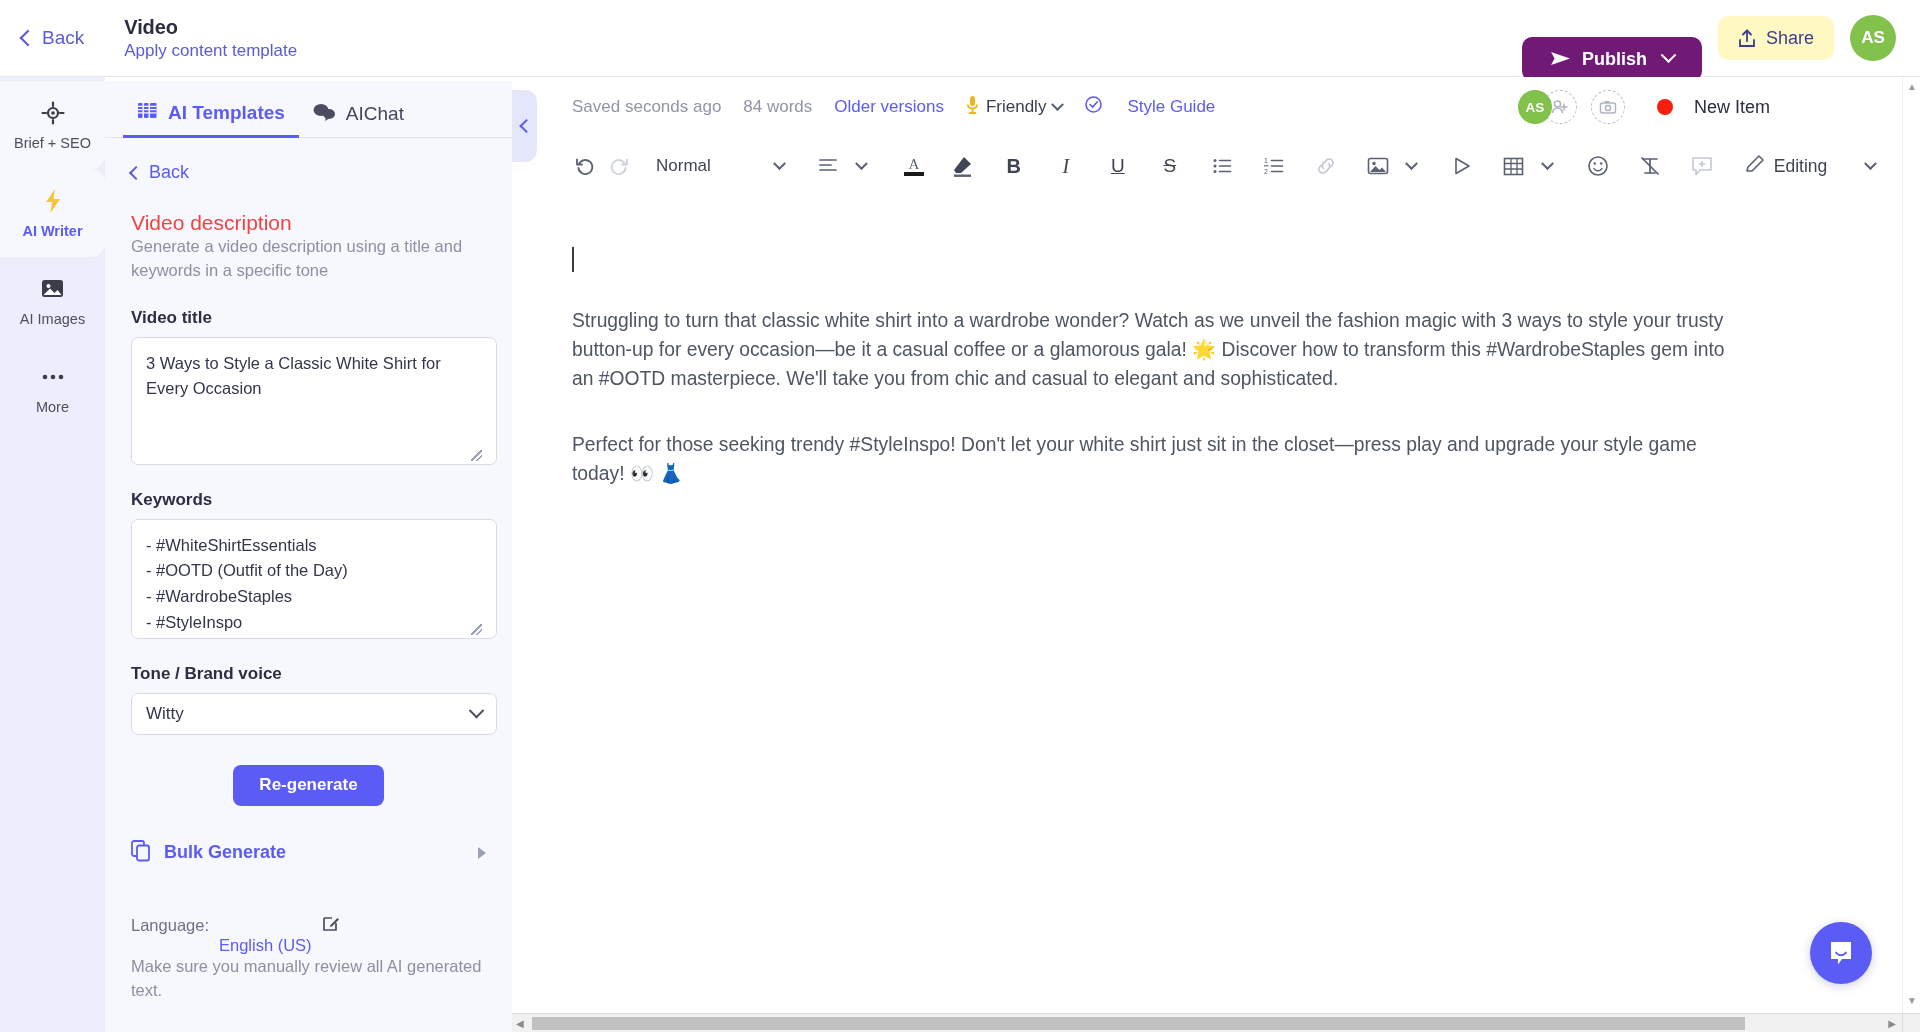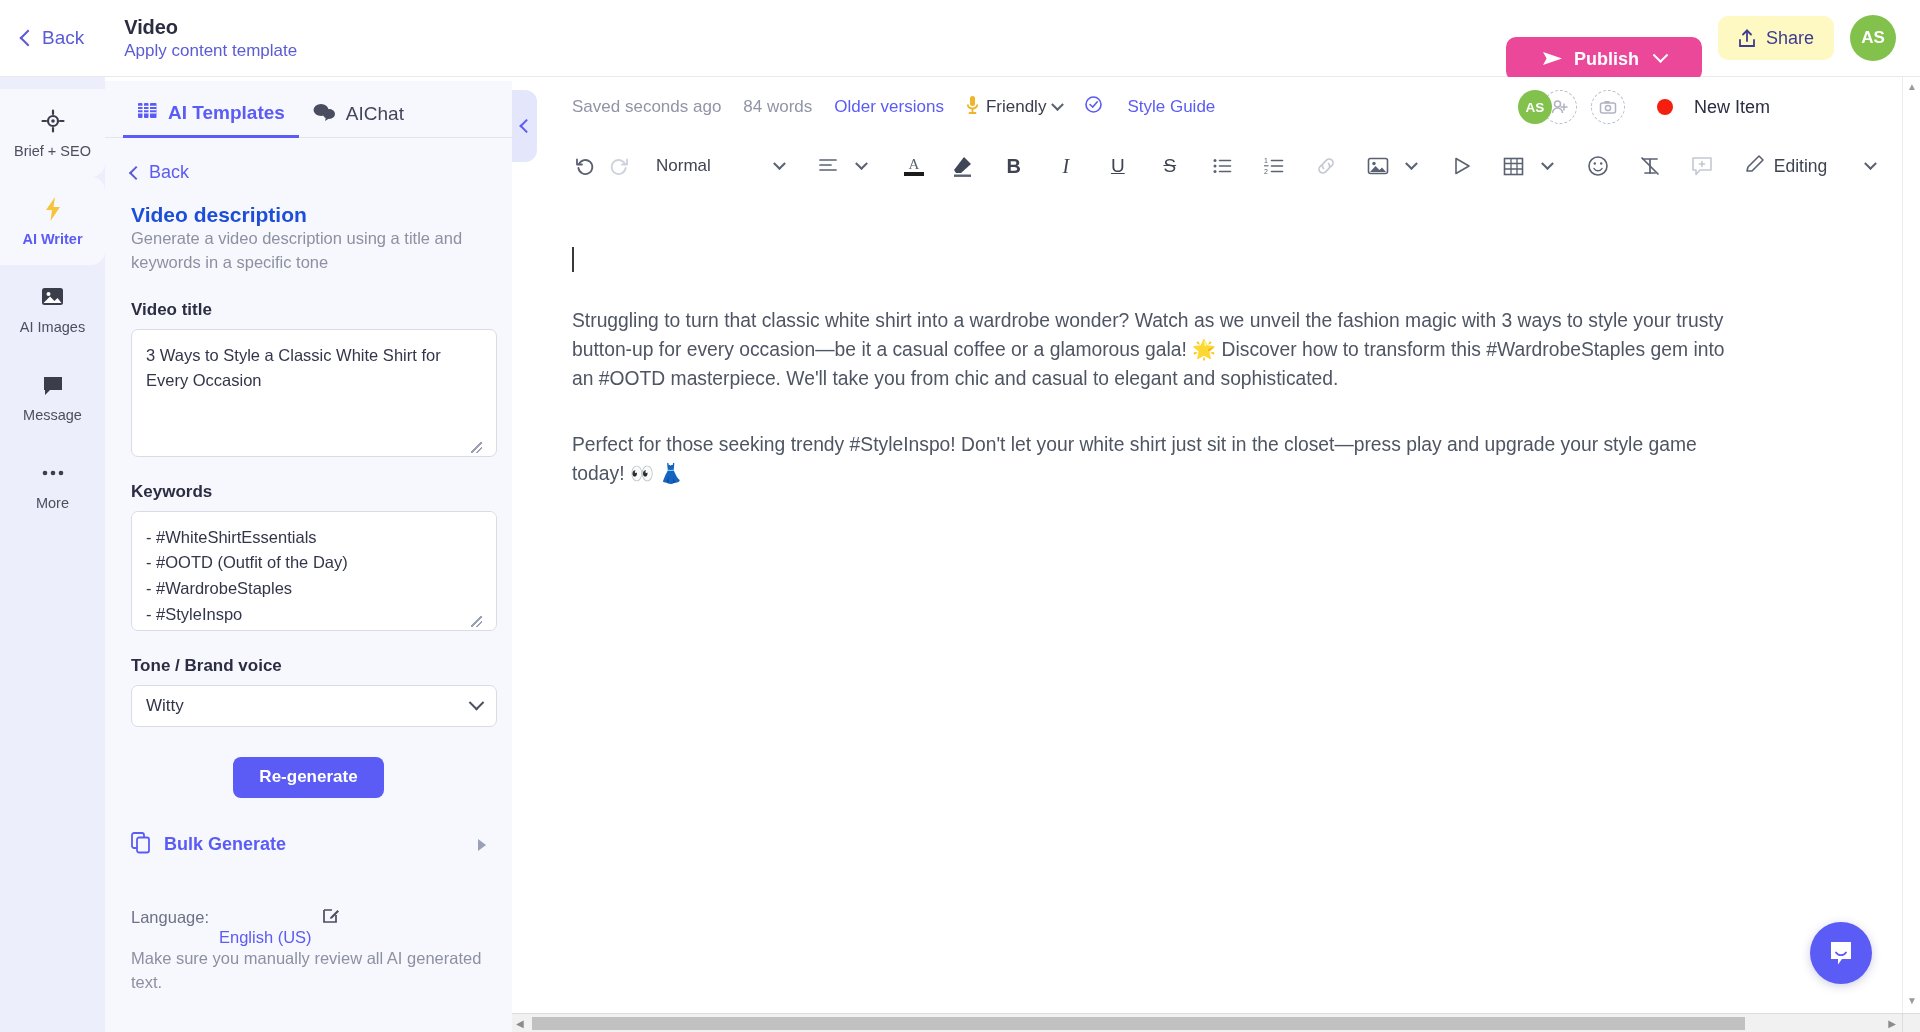--- a/index.html
+++ b/index.html
@@ -21,39 +21,39 @@
     display:flex; align-items:center; gap:8px;
     color:#5b5bd6; font-size:19px; margin-left:22px; cursor:pointer;
   }
   .chev-left { width:12px; height:12px; border-left:2.4px solid #5b5bd6; border-bottom:2.4px solid #5b5bd6;
                transform:rotate(45deg); display:inline-block; }
   .title-block { margin-left:40px; display:flex; flex-direction:column; justify-content:center; gap:2px;}
   .title-main { font-size:20px; font-weight:bold; color:#2b2d42; letter-spacing:-0.1px;}
   .title-sub { font-size:17px; color:#5b5bd6; cursor:pointer;}
   .topbar-right { margin-left:auto; display:flex; align-items:center; gap:16px; margin-right:24px;}
   .btn-publish {
-    background:#ec4899; color:#fff; border:none; border-radius:10px;
-    height:44px; padding:0 36px; display:flex; align-items:center; gap:10px;
+    background:#701a75; color:#fff; border:none; border-radius:10px;
+    height:44px; padding:0 28px; display:flex; align-items:center; gap:10px;
     font-size:18px; font-weight:bold; cursor:pointer;margin-top:42px;
   }
   .btn-share {
     background:#fef9c3; color:#3d3d8f; border:none; border-radius:10px;
     height:44px; padding:0 20px; display:flex; align-items:center; gap:10px;
     font-size:18px; cursor:pointer;
   }
   .avatar-top {
     width:46px; height:46px; border-radius:50%; background:#82c14c; color:#fff;
     display:flex; align-items:center; justify-content:center; font-size:17px;
     font-weight:bold; cursor:pointer;
   }
 
   
   .rail {
     position:absolute; left:0; top:77px; width:105px; height:955px;
-    background:#eceefb; padding-top:12px;
+    background:#eceefb; padding-top:4px;
   }
   .rail-item {
     height:88px; display:flex; flex-direction:column; align-items:center;
     justify-content:center; gap:9px; cursor:pointer; position:relative;
   }
   .rail-item.lightbg { background:#f7f8fd; }
   .rail-item.lightbg.first { border-radius:0 0 14px 0; }
   .rail-item.lightbg.second { border-radius:0 14px 14px 0;font-weight:bold; }
   .rail-label { font-size:14.5px; color:#4c4f5e; }
   .rail-item.active .rail-label { color:#5b5bf5; }
@@ -65,21 +65,21 @@
     background:#f7f8fd; overflow:hidden;
   }
   .panel-tabs { height:57px; display:flex; align-items:flex-end; gap:0; padding-left:18px;
                 border-bottom:1px solid #e4e5ec;}
   .ptab { display:flex; align-items:center; gap:10px; padding:0 14px 11px 14px; cursor:pointer;
           font-size:19px; color:#43465a; position:relative;}
   .ptab.active { color:#5b5bf5; font-weight:bold; }
   .ptab.active:after { content:""; position:absolute; left:0; right:0; bottom:-1px; height:3px; background:#5b5bf5;}
   .panel-body { padding:24px 26px 0 26px; }
   .panel-back { display:flex; align-items:center; gap:8px; color:#5b5bf5; font-size:18px; cursor:pointer;}
-  .tpl-title { font-size:21px; font-weight:bold; color:#1d4ed8; margin-top:20px;}
+  .tpl-title { font-size:21px; font-weight:normal; color:#ef4444; margin-top:28px;}
   .tpl-desc  { font-size:16.5px; color:#8d90a1; line-height:1.45; }
   .field-label { font-size:17px; font-weight:bold; color:#2b2d42; margin-top:25px; margin-bottom:9px;}
   .ta {
     width:366px; background:#fff; border:1px solid #d9dbe6; border-radius:7px;
     font-family:"Liberation Sans", sans-serif; font-size:16.5px; color:#33364a;
     padding:13px 14px; line-height:1.55; resize:none; outline:none; display:block;
   }
   .ta.title-ta { height:128px; }
   .ta.kw-ta { height:120px; }
   .ta-wrap { position:relative; }
@@ -226,28 +226,20 @@
     <span class="rail-icon">
       <svg width="25" height="25" viewBox="0 0 25 25">
         <rect x="2" y="4" width="21" height="17" rx="2.5" fill="#3b3d4a"></rect>
         <circle cx="8.5" cy="10" r="2" fill="#fff"></circle>
         <path d="M3.5 19 L10 12.5 L14.5 17 L17.5 14 L21.5 19 Z" fill="#fff"></path>
       </svg>
     </span>
     <span class="rail-label">AI Images</span>
   </div>
 
-  <div class="rail-item">
-    <span class="rail-icon">
-      <svg width="24" height="24" viewBox="0 0 24 24">
-        <path d="M3 4 H21 V17 H9 L4 22 V17 H3 Z" fill="#3b3d4a"></path>
-      </svg>
-    </span>
-    <span class="rail-label">Message</span>
-  </div>
 
   <div class="rail-item">
     <span class="rail-icon">
       <svg width="24" height="8" viewBox="0 0 24 8">
         <circle cx="4" cy="4" r="2.3" fill="#3b3d4a"></circle>
         <circle cx="12" cy="4" r="2.3" fill="#3b3d4a"></circle>
         <circle cx="20" cy="4" r="2.3" fill="#3b3d4a"></circle>
       </svg>
     </span>
     <span class="rail-label">More</span>

